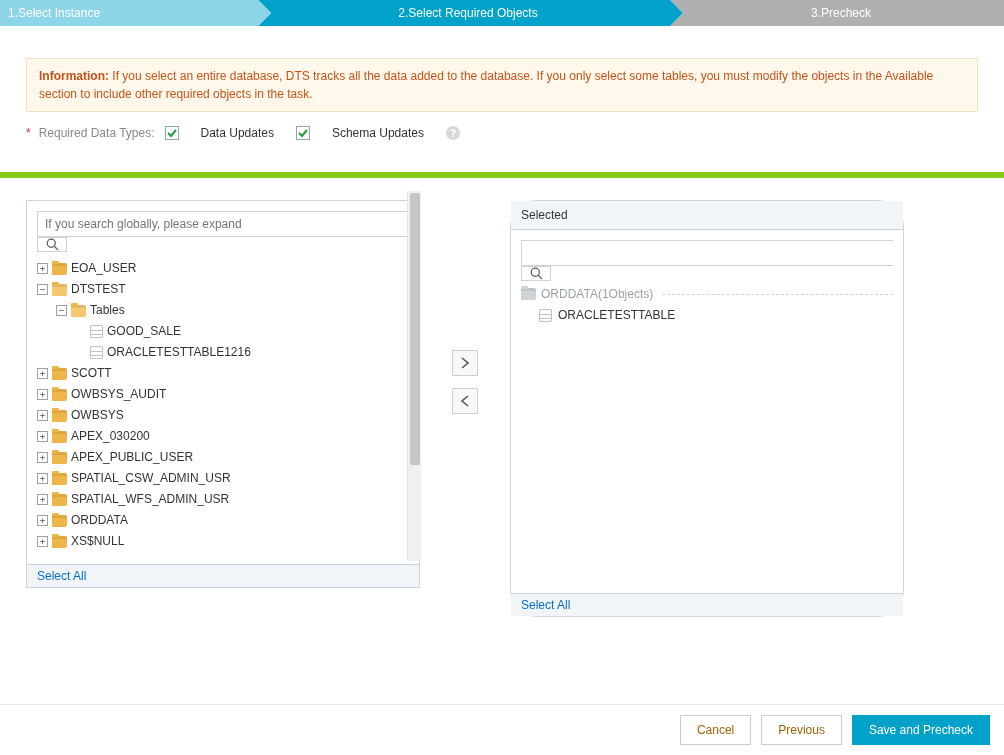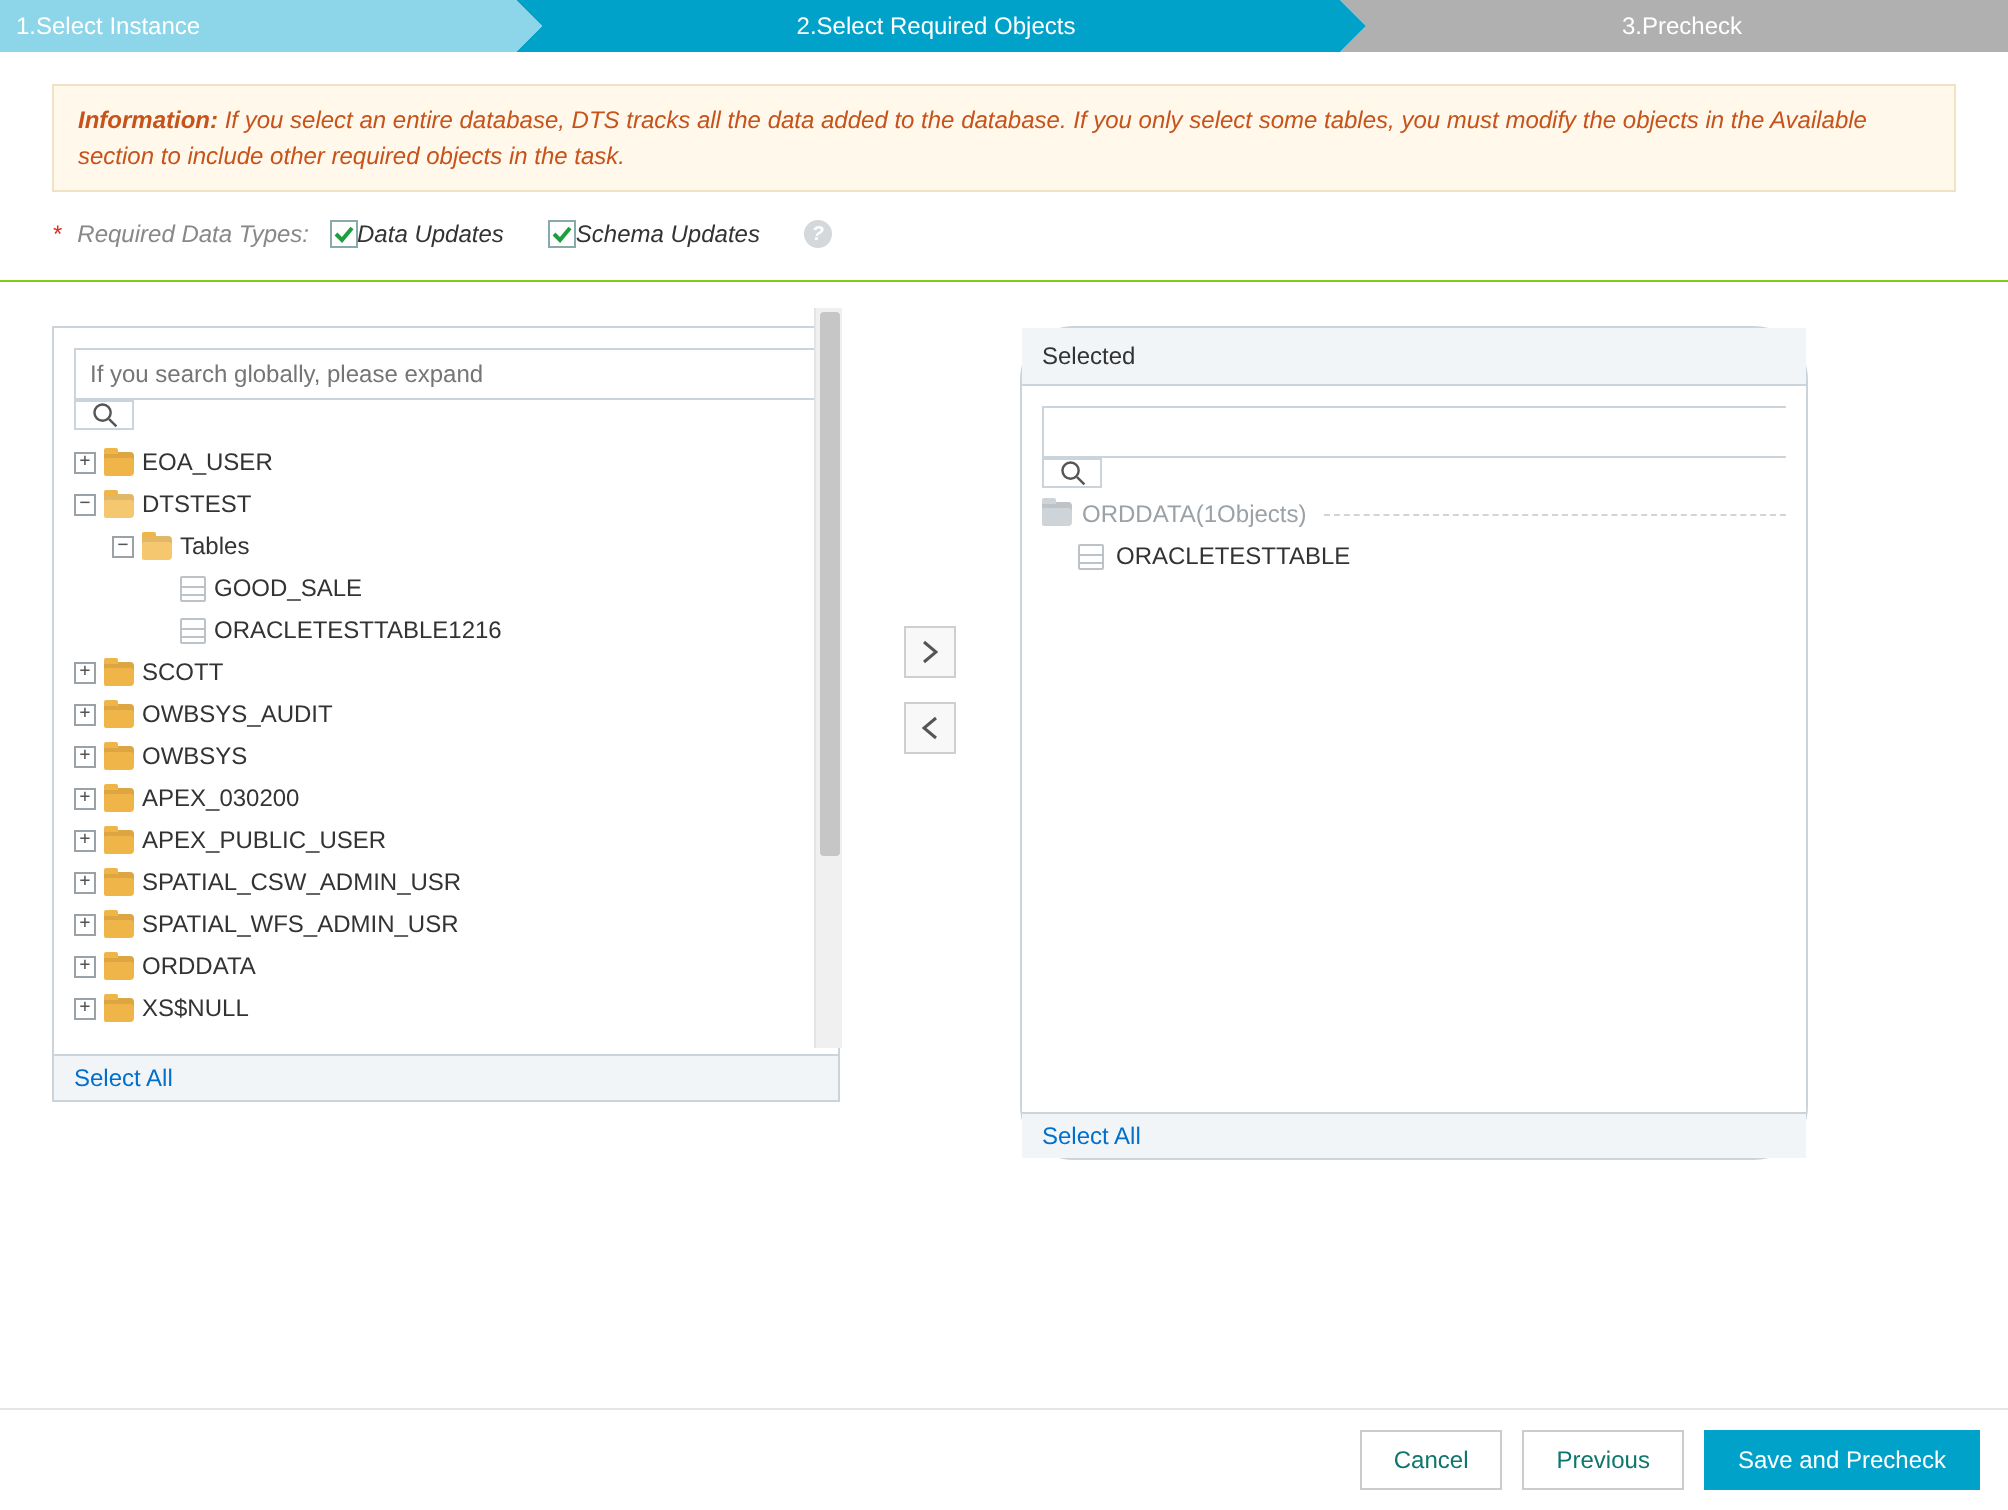--- a/index.html
+++ b/index.html
@@ -43,34 +43,34 @@
   .step.s2::before, .step.s3::before {
     content: ""; position: absolute; left: 0; top: 0;
     border-top: 13px solid transparent;
     border-bottom: 13px solid transparent;
     border-left: 13px solid #fff;
     z-index: 1;
   }
   .step.s2::after { border-left-color: var(--teal); }
 
   
-  .section { border-bottom: 1px solid #84cc16; padding: 16px 26px; font-style: italic; }
+  .section { border-bottom: 6px solid #84cc16; padding: 32px 26px; }
   .info {
     background: var(--info-bg);
     border: 1px solid var(--info-border);
     padding: 8px 12px;
     color: var(--info-accent);
     line-height: 1.5;
   }
   .info strong { color: var(--info-accent); }
 
   .rdt-row { margin-top: 14px; display: flex; align-items: center; gap: 6px; }
   .req-star { color: #d93026; margin-right: 2px; }
   .rdt-label { color: var(--text-muted); margin-right: 4px; }
-  .chk { display: inline-flex; align-items: flex-start; gap: 0; margin-right: 16px; }
+  .chk { display: inline-flex; align-items: flex-start; gap: 22px; margin-right: 16px; }
   .chk svg { width: 14px; height: 14px; }
   .help-icon {
     width: 14px; height: 14px; border-radius: 50%;
     background: #d4d8db; color: #fff; font-size: 10px;
     display: inline-flex; align-items: center; justify-content: center; font-weight: bold;
   }
 
   
   .transfer-wrap { padding: 22px 26px 0; display: flex; align-items: flex-start; gap: 0; }
   .panel {
@@ -166,21 +166,21 @@
   .sel-item { display:flex; align-items:center; gap:6px; padding-left:18px; line-height:21px; }
 
   
   .footer {
     position: absolute; bottom: 0; left: 0; right: 0;
     border-top: 1px solid #e6e6e6;
     padding: 10px 14px;
     display: flex; justify-content: flex-end; gap: 10px; background:#fff;
   }
   .btn {
-    padding: 7px 16px; font-size: 12px; border: 1px solid #ccc; background: #fff; color:#0f766e;
+    padding: 7px 16px; font-size: 12px; border: 1px solid #ccc; background: #fff; color:#a16207;
   }
   .btn.primary { background: var(--teal); border-color: var(--teal); color: #fff; }
 </style>
 </head>
 <body>
 
 <div class="stepbar">
   <div class="step s1"><span>1.Select Instance</span></div>
   <div class="step s2"><span>2.Select Required Objects</span></div>
   <div class="step s3"><span>3.Precheck</span></div>

